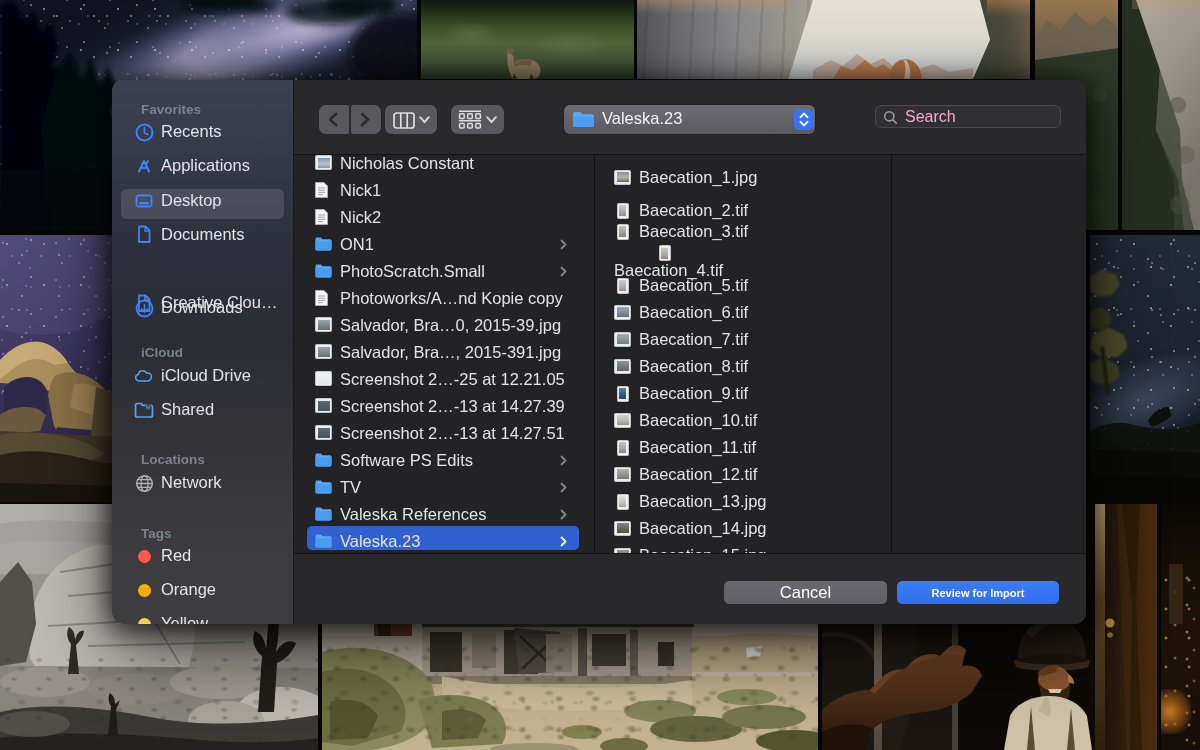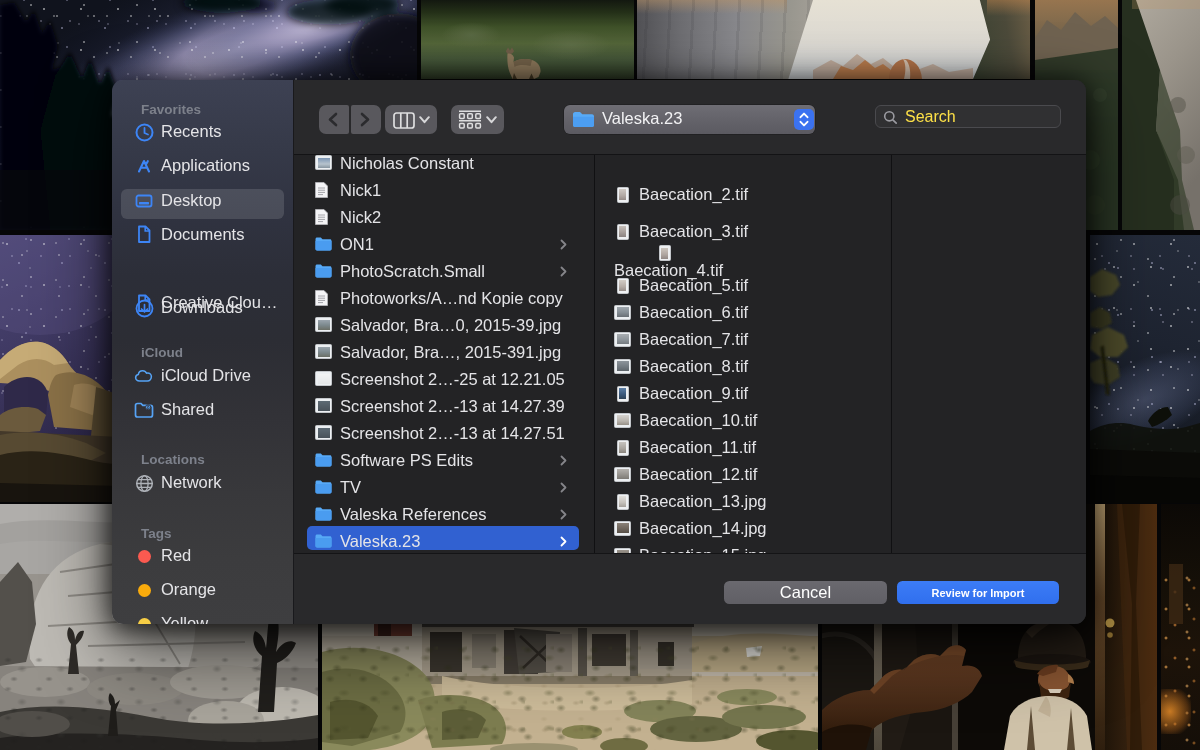--- a/index.html
+++ b/index.html
@@ -404,21 +404,21 @@
         <div class="abs" style="left:309px;top:29px;color:#f2f2f4;">Valeska.23</div>
         <div class="abs" style="left:501px;top:29px;width:20px;height:21px;border-radius:5px;background:#3b72f0;"></div>
         <svg class="abs" style="left:505px;top:32px;" width="12" height="15" viewBox="0 0 12 15">
             <path d="M2.5,5.2 L6,1.6 L9.5,5.2 M2.5,9.8 L6,13.4 L9.5,9.8" fill="none" stroke="#fff" stroke-width="1.9" stroke-linecap="round" stroke-linejoin="round"></path>
           </svg>
         <div class="abs" style="left:582px;top:25px;width:186px;height:23px;border-radius:6px;background:#303032;border:1px solid #4a4a4e;box-sizing:border-box;"></div>
         <svg class="abs" style="left:590px;top:30px;" width="15" height="15" viewBox="0 0 15 15">
             <circle cx="6.3" cy="6.3" r="4.6" fill="none" stroke="#9a9aa0" stroke-width="1.6"></circle>
             <path d="M9.8,9.8 L13.2,13.2" stroke="#9a9aa0" stroke-width="1.7" stroke-linecap="round"></path>
           </svg>
-        <div class="abs" style="left:612px;top:27.5px;color:#fde047;font-size:16px;">Search</div>
+        <div class="abs" style="left:612px;top:27.5px;color:#f9a8d4;font-size:16px;">Search</div>
       </div>
       <div id="list1" class="abs" style="left:0;top:75px;width:301px;height:398px;overflow:hidden;">
 <div style="position:absolute;left:14px;top:371px;width:272px;height:24px;border-radius:5px;background:#3161d1;"></div>
 <div class="frow" style="left:22px;top:-5.5px;">
             <span class="fic">
               <div style="width:17px;height:15px;border-radius:1.5px;background:#eceff2;border:1px solid #c3c6ca;box-sizing:border-box;overflow:hidden;">
                 <div style="margin:1.5px;height:10px;background:linear-gradient(180deg,#7c96b4 0%,#b7c3cd 60%,#8895a0 100%);"></div>
               </div>
             </span>
             <span>Nicholas Constant</span>
@@ -539,21 +539,29 @@
                 <path d="M0.5,2.2 C0.5,1.3 1.2,0.6 2.1,0.6 L5.8,0.6 L7.5,2.3 L15,2.3 C15.9,2.3 16.5,3 16.5,3.9 L16.5,11.8 C16.5,12.7 15.9,13.4 15,13.4 L2,13.4 C1.1,13.4 0.5,12.7 0.5,11.8 Z" fill="#57a9f6"></path>
                 <path d="M0.5,4.1 L16.5,4.1 L16.5,11.8 C16.5,12.7 15.9,13.4 15,13.4 L2,13.4 C1.1,13.4 0.5,12.7 0.5,11.8 Z" fill="#4a9cf0"></path>
               </svg></span>
             <span>Valeska.23</span>
           </div>
 <svg class="abs" style="left:267px;top:381.0px;" width="7" height="11" viewBox="0 0 7 11">
             <path d="M1.5,1.5 L5.5,5.5 L1.5,9.5" fill="none" stroke="#ffffff" stroke-width="1.8" stroke-linecap="round" stroke-linejoin="round"></path>
           </svg>
 </div>
       <div id="list2" class="abs" style="left:302px;top:75px;width:296px;height:398px;overflow:hidden;">
-<div class="frow" style="left:19px;top:26px;">
+<div class="frow" style="left:19px;top:9.3px;">
+            <span class="fic" style="width:17px;">
+              <div style="width:17px;height:15px;border-radius:1.5px;background:#eceff2;border:1px solid #c3c6ca;box-sizing:border-box;overflow:hidden;">
+                <div style="margin:1.5px;height:10px;background:linear-gradient(180deg,#8a8f95 0%,#b9b3a8 55%,#6d665d 100%);"></div>
+              </div>
+            </span>
+            <span>Baecation_1.jpg</span>
+          </div>
+<div class="frow" style="left:19px;top:42px;">
             <span class="fic" style="width:17px;">
               <div style="width:12px;height:16px;border-radius:1.5px;background:#eef0f2;border:1px solid #c3c6ca;box-sizing:border-box;overflow:hidden;margin:0 2.5px;">
                 <div style="margin:1.5px;height:11px;background:linear-gradient(180deg,#cfc9c4 0%,#b2a9a4 60%,#968c88 100%);"></div>
               </div>
             </span>
             <span>Baecation_2.tif</span>
           </div>
 <div class="frow" style="left:19px;top:63.3px;">
             <span class="fic" style="width:17px;">
               <div style="width:12px;height:16px;border-radius:1.5px;background:#eef0f2;border:1px solid #c3c6ca;box-sizing:border-box;overflow:hidden;margin:0 2.5px;">

